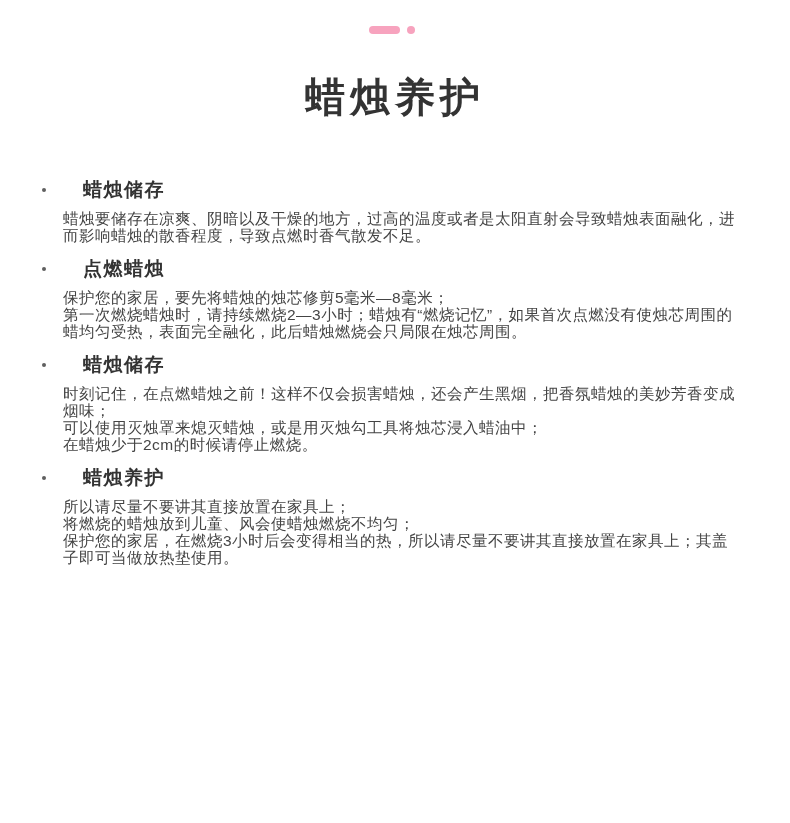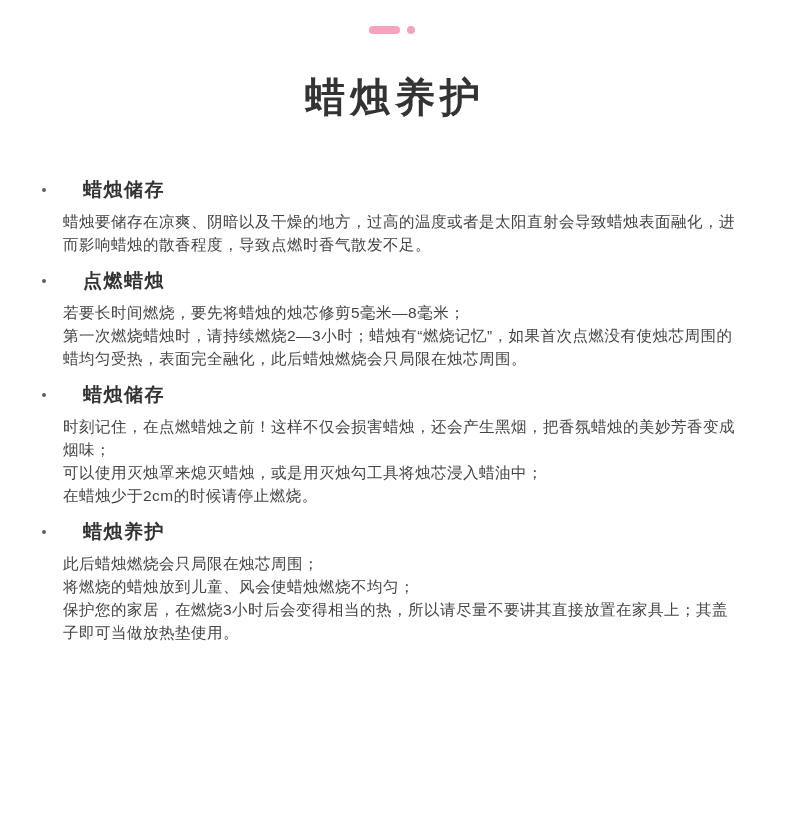--- a/index.html
+++ b/index.html
@@ -61,21 +61,21 @@
     left:-21px;
     top:9px;
     width:4px;
     height:4px;
     border-radius:50%;
     background:#5f5f5f;
   }
   .sec-body p {
     margin:0;
     font-size:15.5px;
-    line-height:23px;
+    line-height:17px;
     color:#444444;
     letter-spacing:0.5px;
     text-align:left;
     word-break:break-all;
   }
 </style>
 </head>
 <body>
 
 <div class="page">
@@ -92,38 +92,38 @@
     <section class="care-section">
       <h2 class="sec-heading"><span class="bullet"></span><span>蜡烛储存</span></h2>
       <div class="sec-body">
         <p>蜡烛要储存在凉爽、阴暗以及干燥的地方，过高的温度或者是太阳直射会导致蜡烛表面融化，进而影响蜡烛的散香程度，导致点燃时香气散发不足。</p>
       </div>
     </section>
 
     <section class="care-section">
       <h2 class="sec-heading"><span class="bullet"></span><span>点燃蜡烛</span></h2>
       <div class="sec-body">
-        <p>若要长时间燃烧，要先将蜡烛的烛芯修剪5毫米—8毫米；</p>
+        <p>保护您的家居，要先将蜡烛的烛芯修剪5毫米—8毫米；</p>
         <p>第一次燃烧蜡烛时，请持续燃烧2—3小时；蜡烛有“燃烧记忆”，如果首次点燃没有使烛芯周围的蜡均匀受热，表面完全融化，此后蜡烛燃烧会只局限在烛芯周围。</p>
       </div>
     </section>
 
 
     <section class="care-section">
       <h2 class="sec-heading"><span class="bullet"></span><span>蜡烛储存</span></h2>
       <div class="sec-body">
         <p>时刻记住，在点燃蜡烛之前！这样不仅会损害蜡烛，还会产生黑烟，把香氛蜡烛的美妙芳香变成烟味；</p>
         <p>可以使用灭烛罩来熄灭蜡烛，或是用灭烛勾工具将烛芯浸入蜡油中；</p>
         <p>在蜡烛少于2cm的时候请停止燃烧。</p>
       </div>
     </section>
 
     <section class="care-section">
       <h2 class="sec-heading"><span class="bullet"></span><span>蜡烛养护</span></h2>
       <div class="sec-body">
-        <p>此后蜡烛燃烧会只局限在烛芯周围；</p>
+        <p>所以请尽量不要讲其直接放置在家具上；</p>
         <p>将燃烧的蜡烛放到儿童、风会使蜡烛燃烧不均匀；</p>
         <p>保护您的家居，在燃烧3小时后会变得相当的热，所以请尽量不要讲其直接放置在家具上；其盖子即可当做放热垫使用。</p>
       </div>
     </section>
 
   </div>
 </div>
 
 </body></html>

